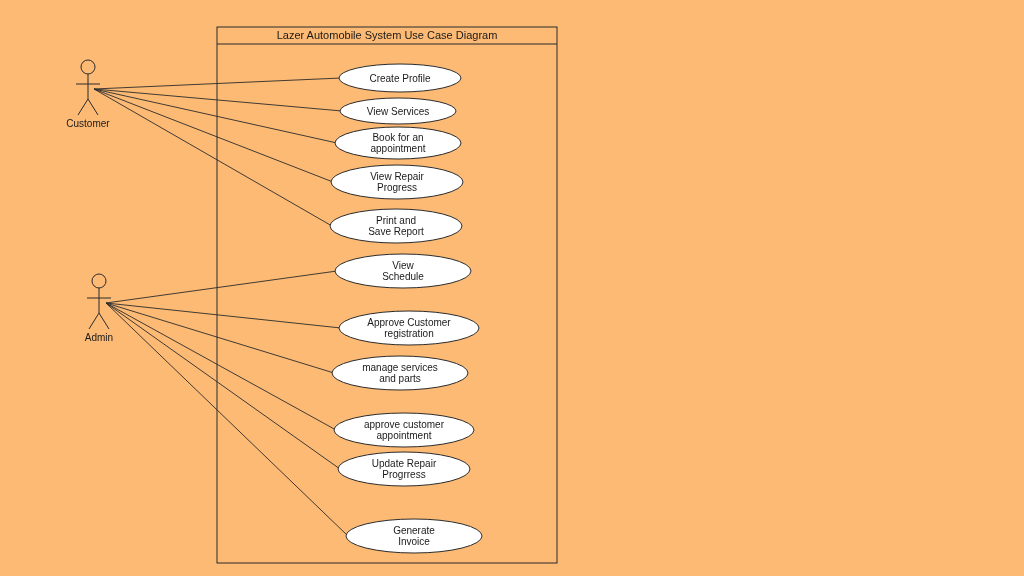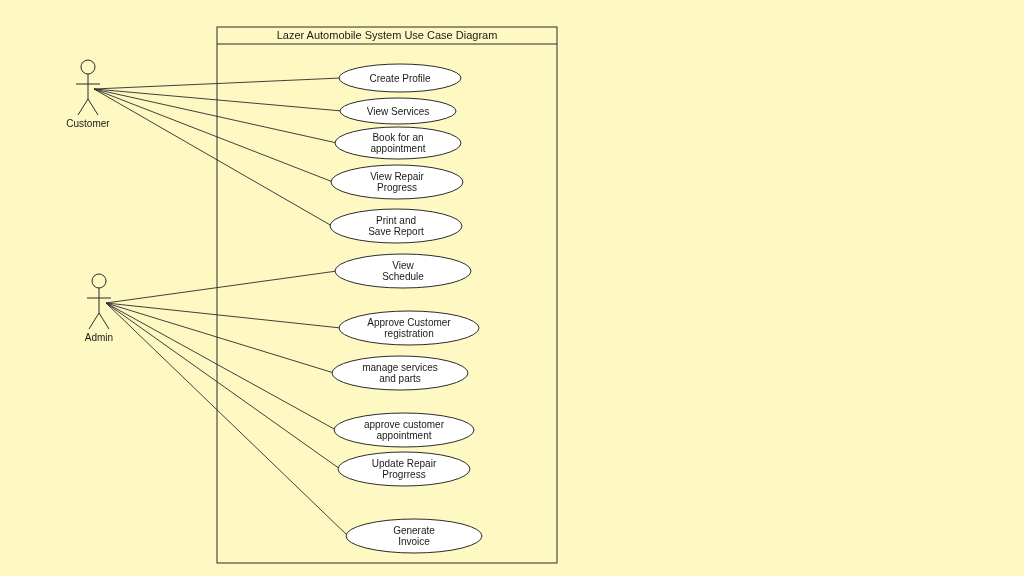--- a/index.html
+++ b/index.html
@@ -10,21 +10,21 @@
   body {
     width: 1024px;
     height: 576px;
     overflow: hidden;
     font-family: "Liberation Sans", sans-serif;
   }
   #stage {
     position: relative;
     width: 1024px;
     height: 576px;
-    background: #fef9c3;
+    background: #fdba74;
   }
   svg text {
     font-family: "Liberation Sans", sans-serif;
   }
 </style>
 </head>
 <body>
 
 <div id="stage">
   <svg id="diagram-svg" width="1024" height="576" viewBox="0 0 1024 576" xmlns="http://www.w3.org/2000/svg">

